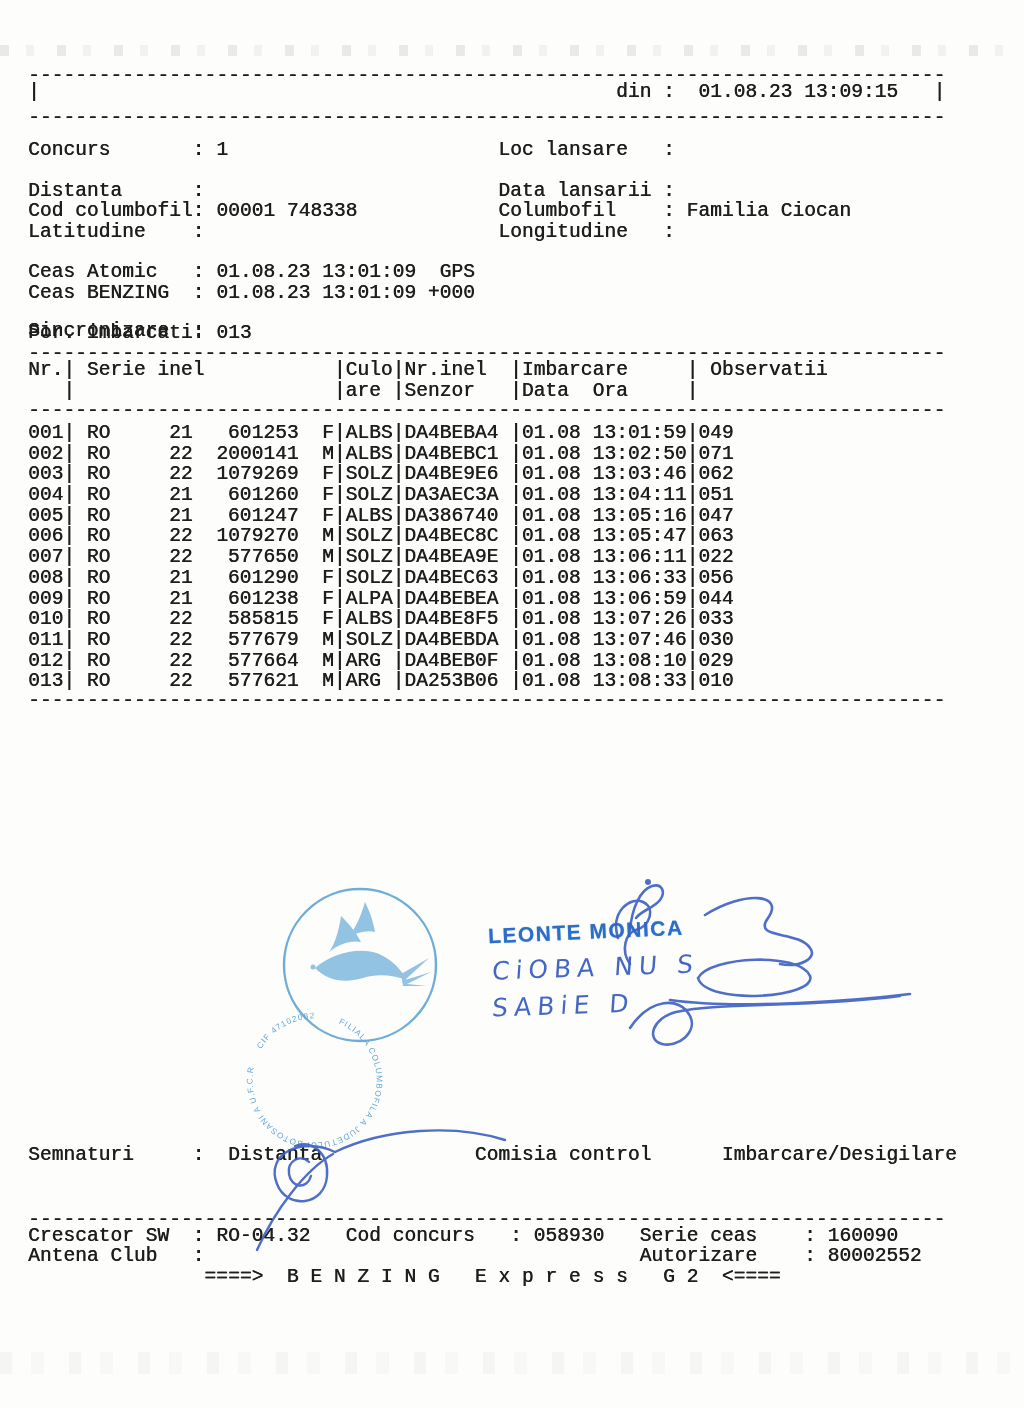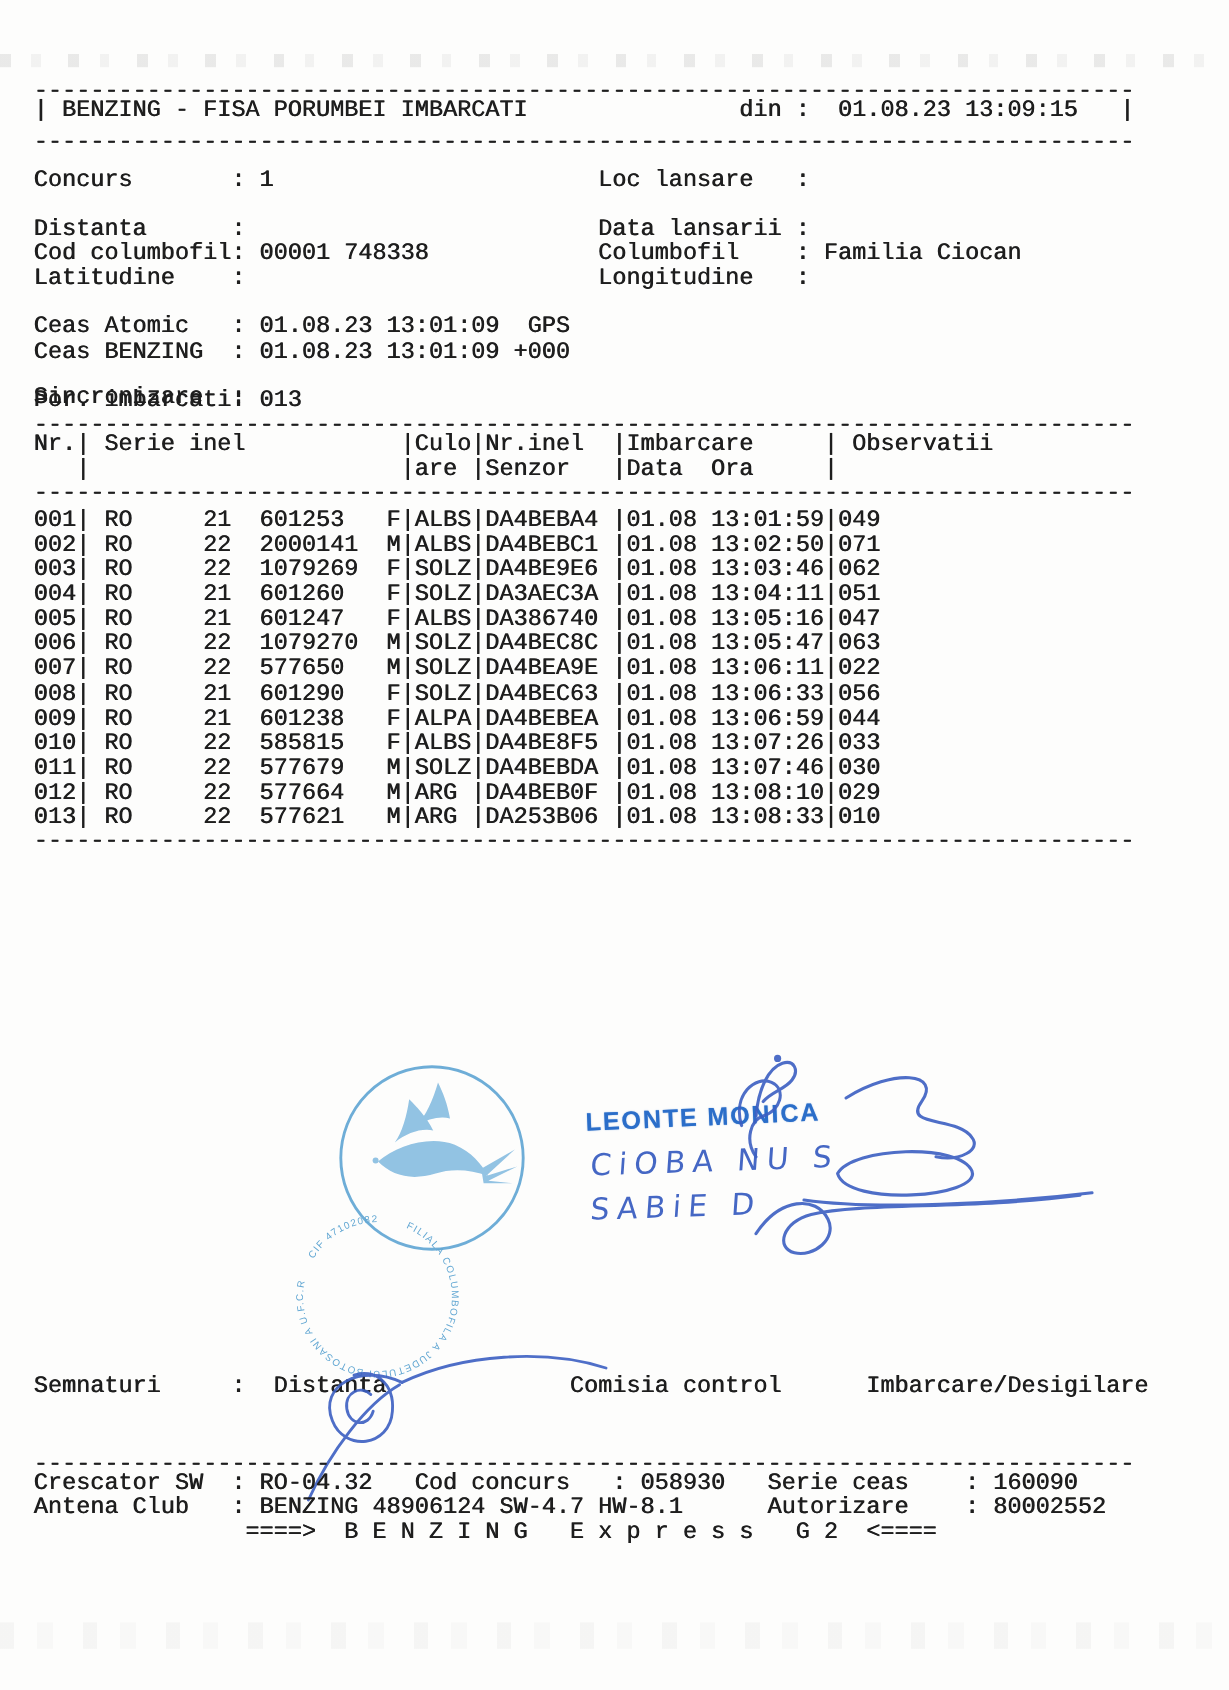--- a/index.html
+++ b/index.html
@@ -12,21 +12,21 @@
     --b4:calc(var(--m) + 41ch); --b5:calc(var(--m) + 56ch);
     --c0:calc(var(--m) + 0ch);  --c1:calc(var(--m) + 5ch);  --c2:calc(var(--m) + 12ch);
     --c3:calc(var(--m) + 16ch); --c4:calc(var(--m) + 25ch); --c5:calc(var(--m) + 27ch);
     --c6:calc(var(--m) + 32ch); --c7:calc(var(--m) + 42ch); --c8:calc(var(--m) + 48ch);
     --c9:calc(var(--m) + 57ch);
   }
   .ln,.row{position:absolute;left:0;width:1024px;height:21px;
     font:400 19.6px/20.6px "Liberation Mono","DejaVu Sans Mono",monospace;
     color:var(--ink);white-space:pre;text-shadow:0.5px 0 0 currentColor;}
   .t{position:absolute;top:0;white-space:pre;}
-  .num{width:7ch;text-align:left;}
+  .num{width:7ch;text-align:right;}
   .rule{left:var(--m);width:78ch;}
   .band{position:absolute;left:0;width:1024px;}
   .band-top{top:45px;height:11px;opacity:.55;
     background:repeating-linear-gradient(90deg,rgba(90,90,90,.22) 0 9px,transparent 9px 26px,rgba(120,120,120,.15) 26px 34px,transparent 34px 57px);}
   .band-bottom{top:1352px;height:22px;opacity:.4;
     background:repeating-linear-gradient(90deg,rgba(130,130,130,.16) 0 12px,transparent 12px 31px,rgba(150,150,150,.12) 31px 44px,transparent 44px 69px);}
   .stamp-name{position:absolute;left:488px;top:920px;
     font-family:"Liberation Sans","DejaVu Sans",sans-serif;font-weight:bold;font-size:21px;
     color:#2b6ec9;letter-spacing:1.5px;transform:rotate(-2.5deg);
     text-shadow:0 0 1px rgba(43,110,201,.65);}
@@ -38,21 +38,20 @@
 </style>
 </head>
 <body>
 
 <div class="band band-top"></div>
 <div class="band band-bottom"></div>
 
 <div class="ln rule" style="top:66px">------------------------------------------------------------------------------</div>
 <div class="ln" style="top:82px">
   <span class="t" style="left:var(--c0)">|</span>
-  <span class="t" style="left:calc(var(--m) + 2ch)">BENZING - FISA PORUMBEI IMBARCATI</span>
   <span class="t" style="left:calc(var(--m) + 50ch)">din</span>
   <span class="t" style="left:calc(var(--m) + 54ch)">:</span>
   <span class="t" style="left:calc(var(--m) + 57ch)">01.08.23 13:09:15</span>
   <span class="t" style="left:calc(var(--m) + 77ch)">|</span>
 </div>
 <div class="ln rule" style="top:108px">------------------------------------------------------------------------------</div>
 
 <div class="ln" style="top:140px">
   <span class="t" style="left:var(--c0)">Concurs</span>
   <span class="t" style="left:calc(var(--m) + 14ch)">:</span>
@@ -208,20 +207,19 @@
   <span class="t" style="left:calc(var(--m) + 27ch)">Cod concurs</span>
   <span class="t" style="left:calc(var(--m) + 41ch)">:</span>
   <span class="t" style="left:calc(var(--m) + 43ch)">058930</span>
   <span class="t" style="left:calc(var(--m) + 52ch)">Serie ceas</span>
   <span class="t" style="left:calc(var(--m) + 66ch)">:</span>
   <span class="t" style="left:calc(var(--m) + 68ch)">160090</span>
 </div>
 <div class="ln" style="top:1246px">
   <span class="t" style="left:var(--c0)">Antena Club</span>
   <span class="t" style="left:calc(var(--m) + 14ch)">:</span>
-  <span class="t" style="left:calc(var(--m) + 16ch)">BENZING 48906124 SW-4.7 HW-8.1</span>
   <span class="t" style="left:calc(var(--m) + 52ch)">Autorizare</span>
   <span class="t" style="left:calc(var(--m) + 66ch)">:</span>
   <span class="t" style="left:calc(var(--m) + 68ch)">80002552</span>
 </div>
 <div class="ln" style="top:1267px">
   <span class="t" style="left:calc(var(--m) + 15ch)">====&gt;  B E N Z I N G   E x p r e s s   G 2  &lt;====</span>
 </div>
 
 </body></html>

